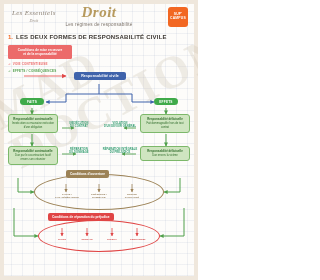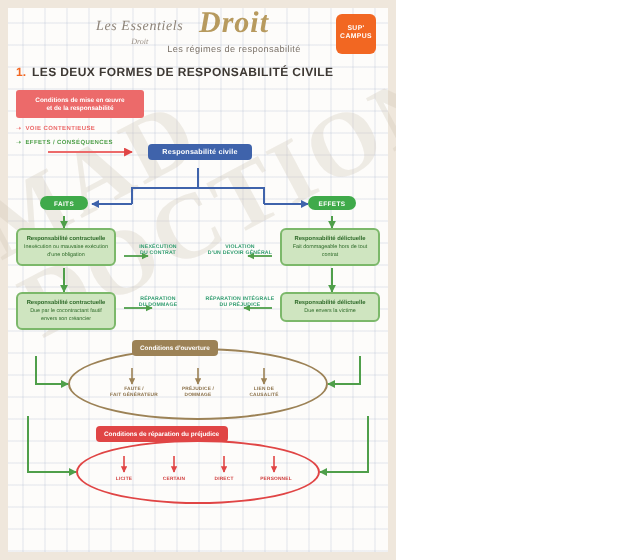--- a/index.html
+++ b/index.html
@@ -34,21 +34,21 @@
     color:rgba(205,195,180,.30);
     letter-spacing:2px;
     transform:rotate(-28deg);
     line-height:.95;
     pointer-events:none;
     user-select:none;
     white-space:pre;
   }
 
   
-  .header{position:absolute;top:5px;left:4px;right:4px;height:28px;margin-left:36px;}
+  .header{position:absolute;top:5px;left:4px;right:4px;height:28px;}
   .brand{position:absolute;left:8px;top:4px;text-align:center;}
   .brand-main{
     font-family:"Liberation Serif", serif;
     font-style:italic;font-size:7px;color:#8d8378;letter-spacing:.3px;
   }
   .brand-sub{
     font-family:"Liberation Serif", serif;
     font-style:italic;font-size:4px;color:#9a9087;margin-top:1px;
   }
   .title-wrap{position:absolute;left:0;right:0;top:0;text-align:center;}

